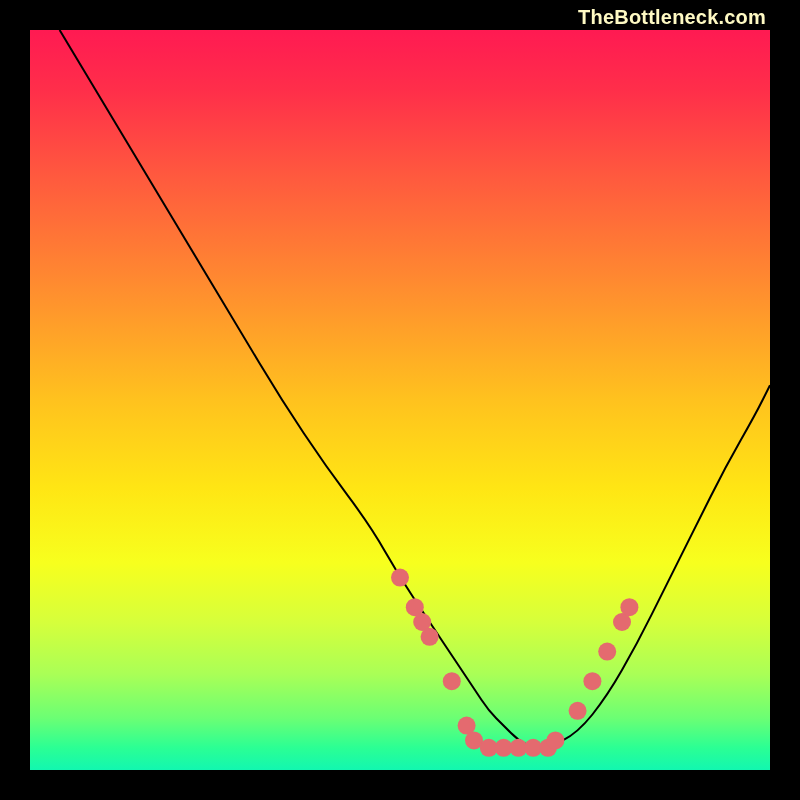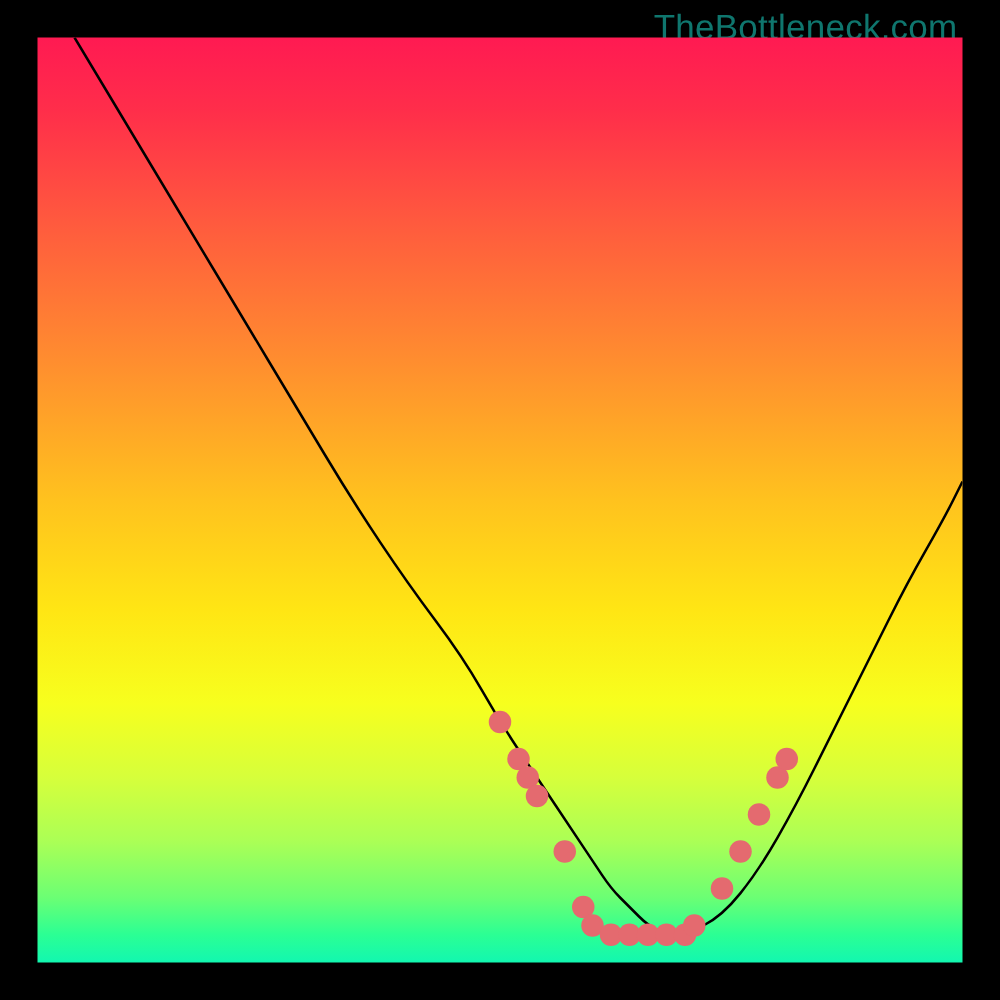--- a/index.html
+++ b/index.html
@@ -43,23 +43,24 @@
     );
   }
   .svg-layer {
     position: absolute;
     inset: 0;
   }
   .watermark {
     position: absolute;
     right: 34px;
     top: 6px;
-    color: #0f766e;
-    font-size: 28px;
+    color: #fef9c3;
+    font-size: 20px;
     letter-spacing: 0.2px;
+    font-weight: bold;
   }
 </style>
 </head>
 <body>
 
 <div class="frame">
   <div class="watermark">TheBottleneck.com</div>
   <div class="plot-area">
     <div class="gradient-bg"></div>
     <svg class="svg-layer" viewBox="0 0 740 740" preserveAspectRatio="none">

